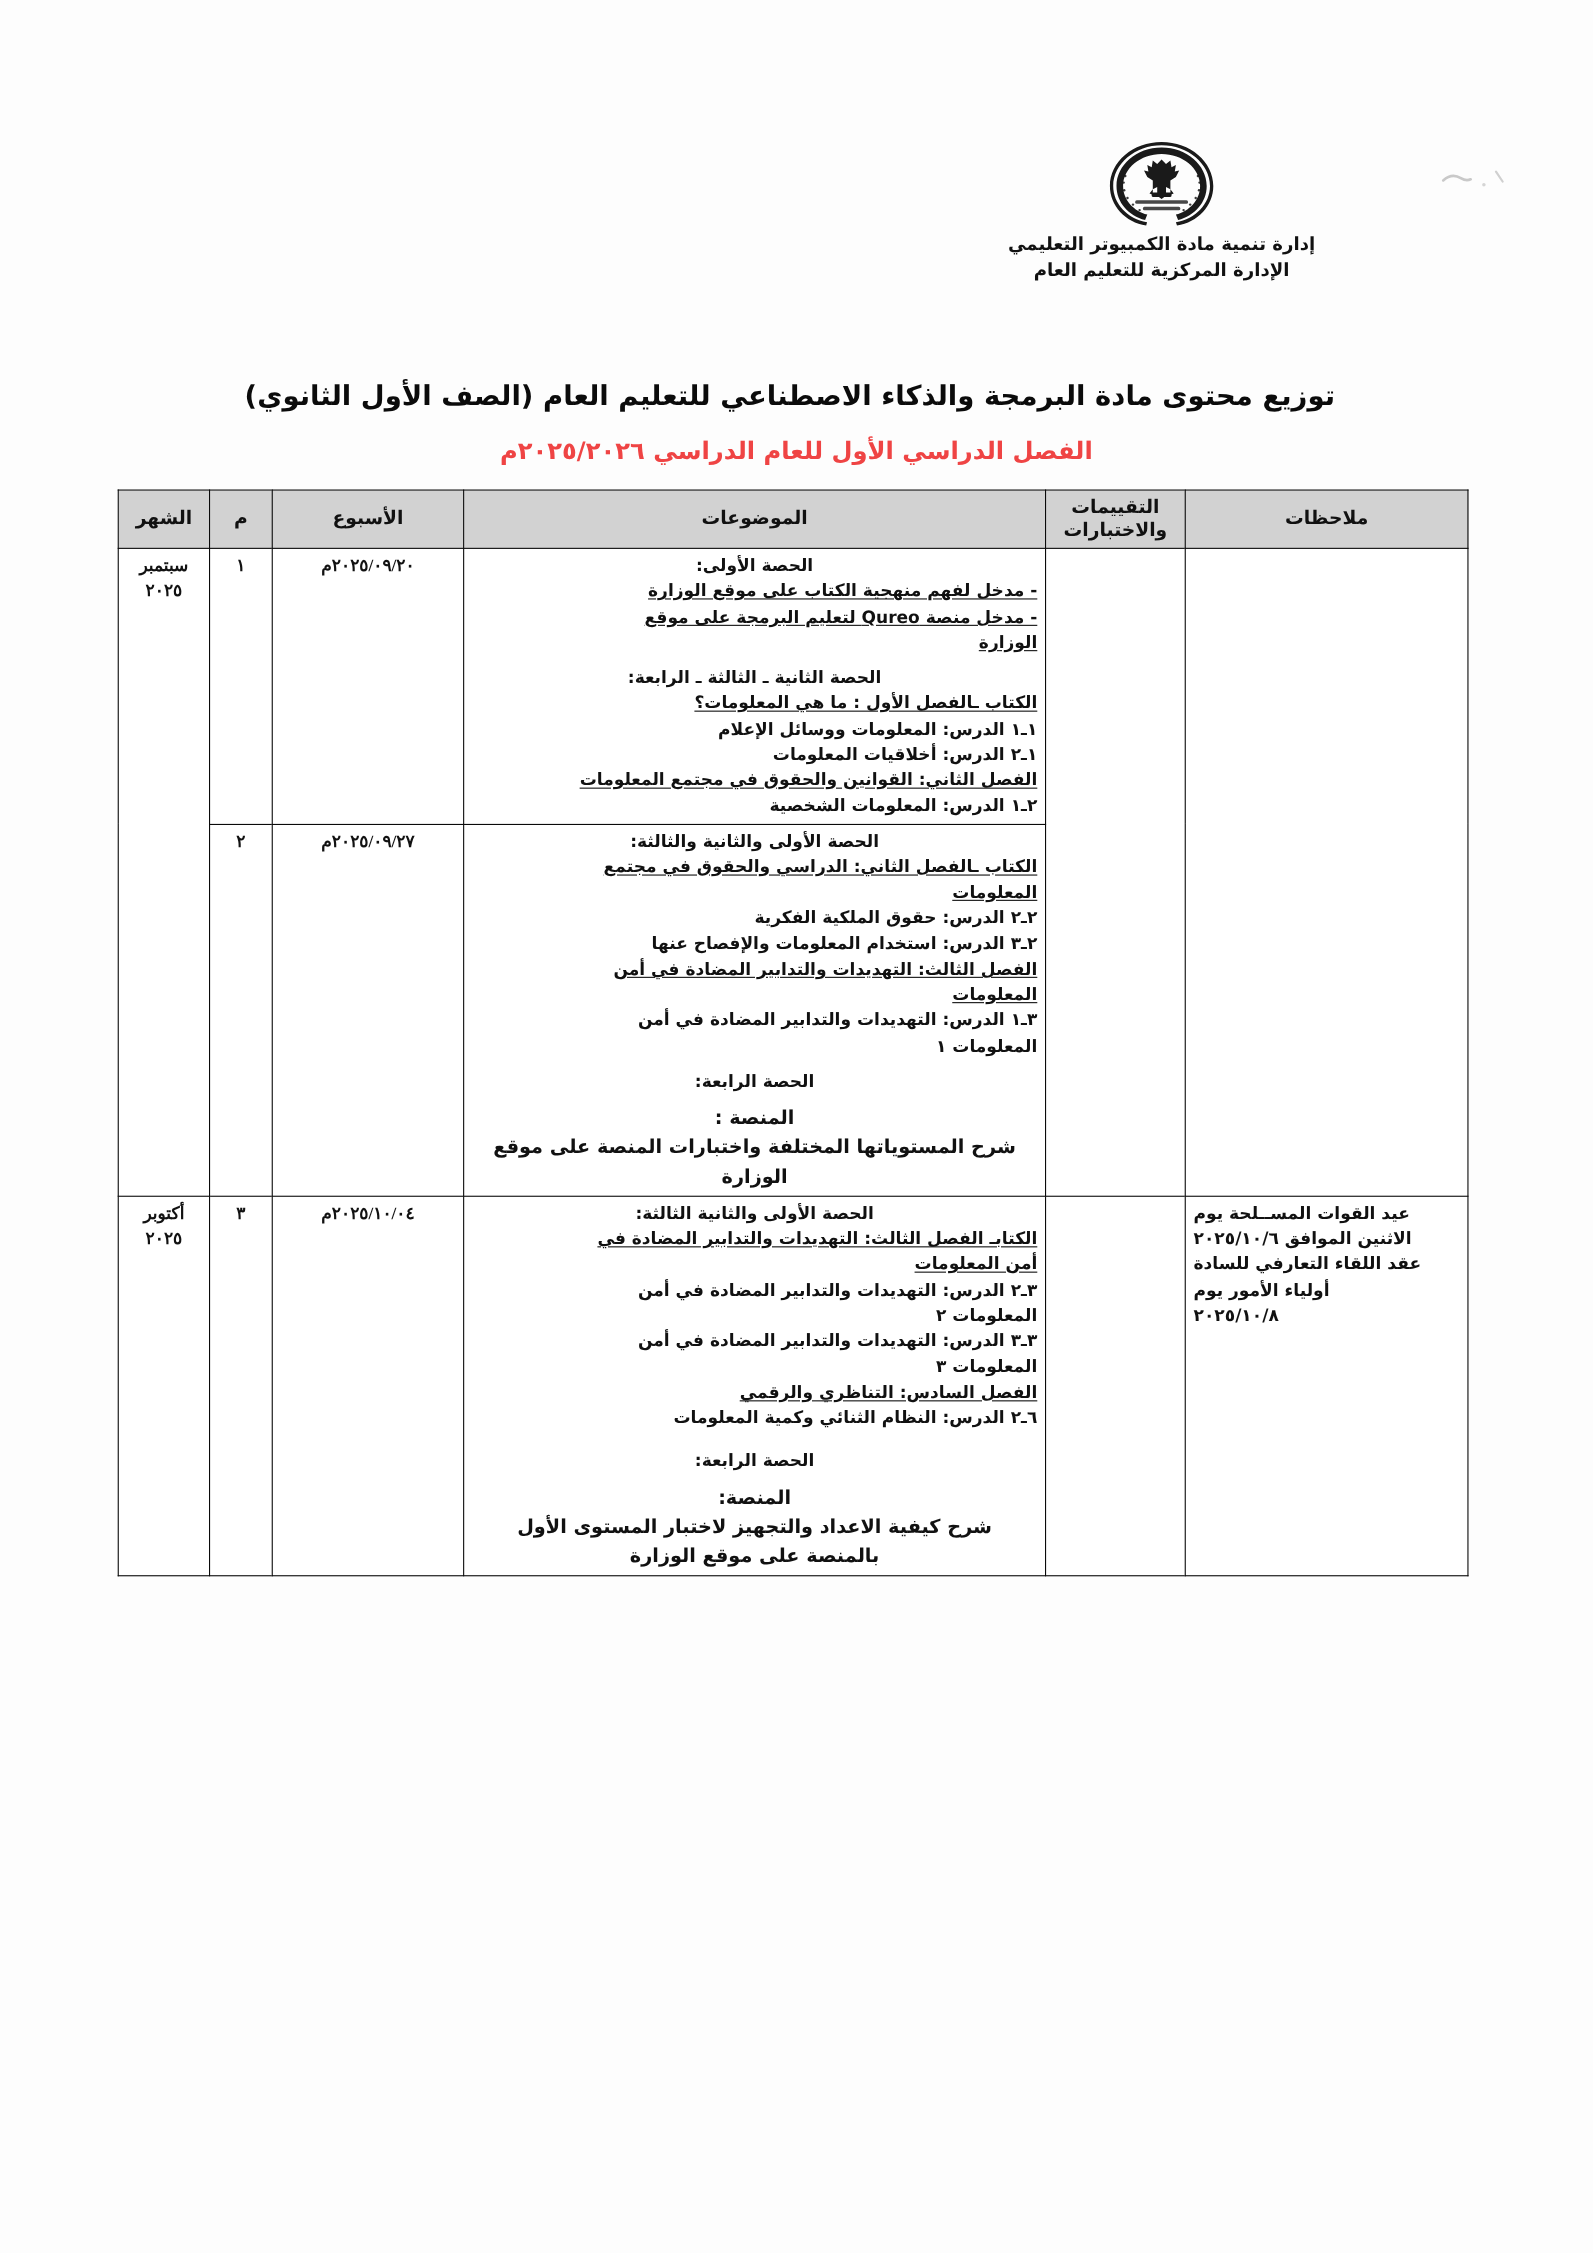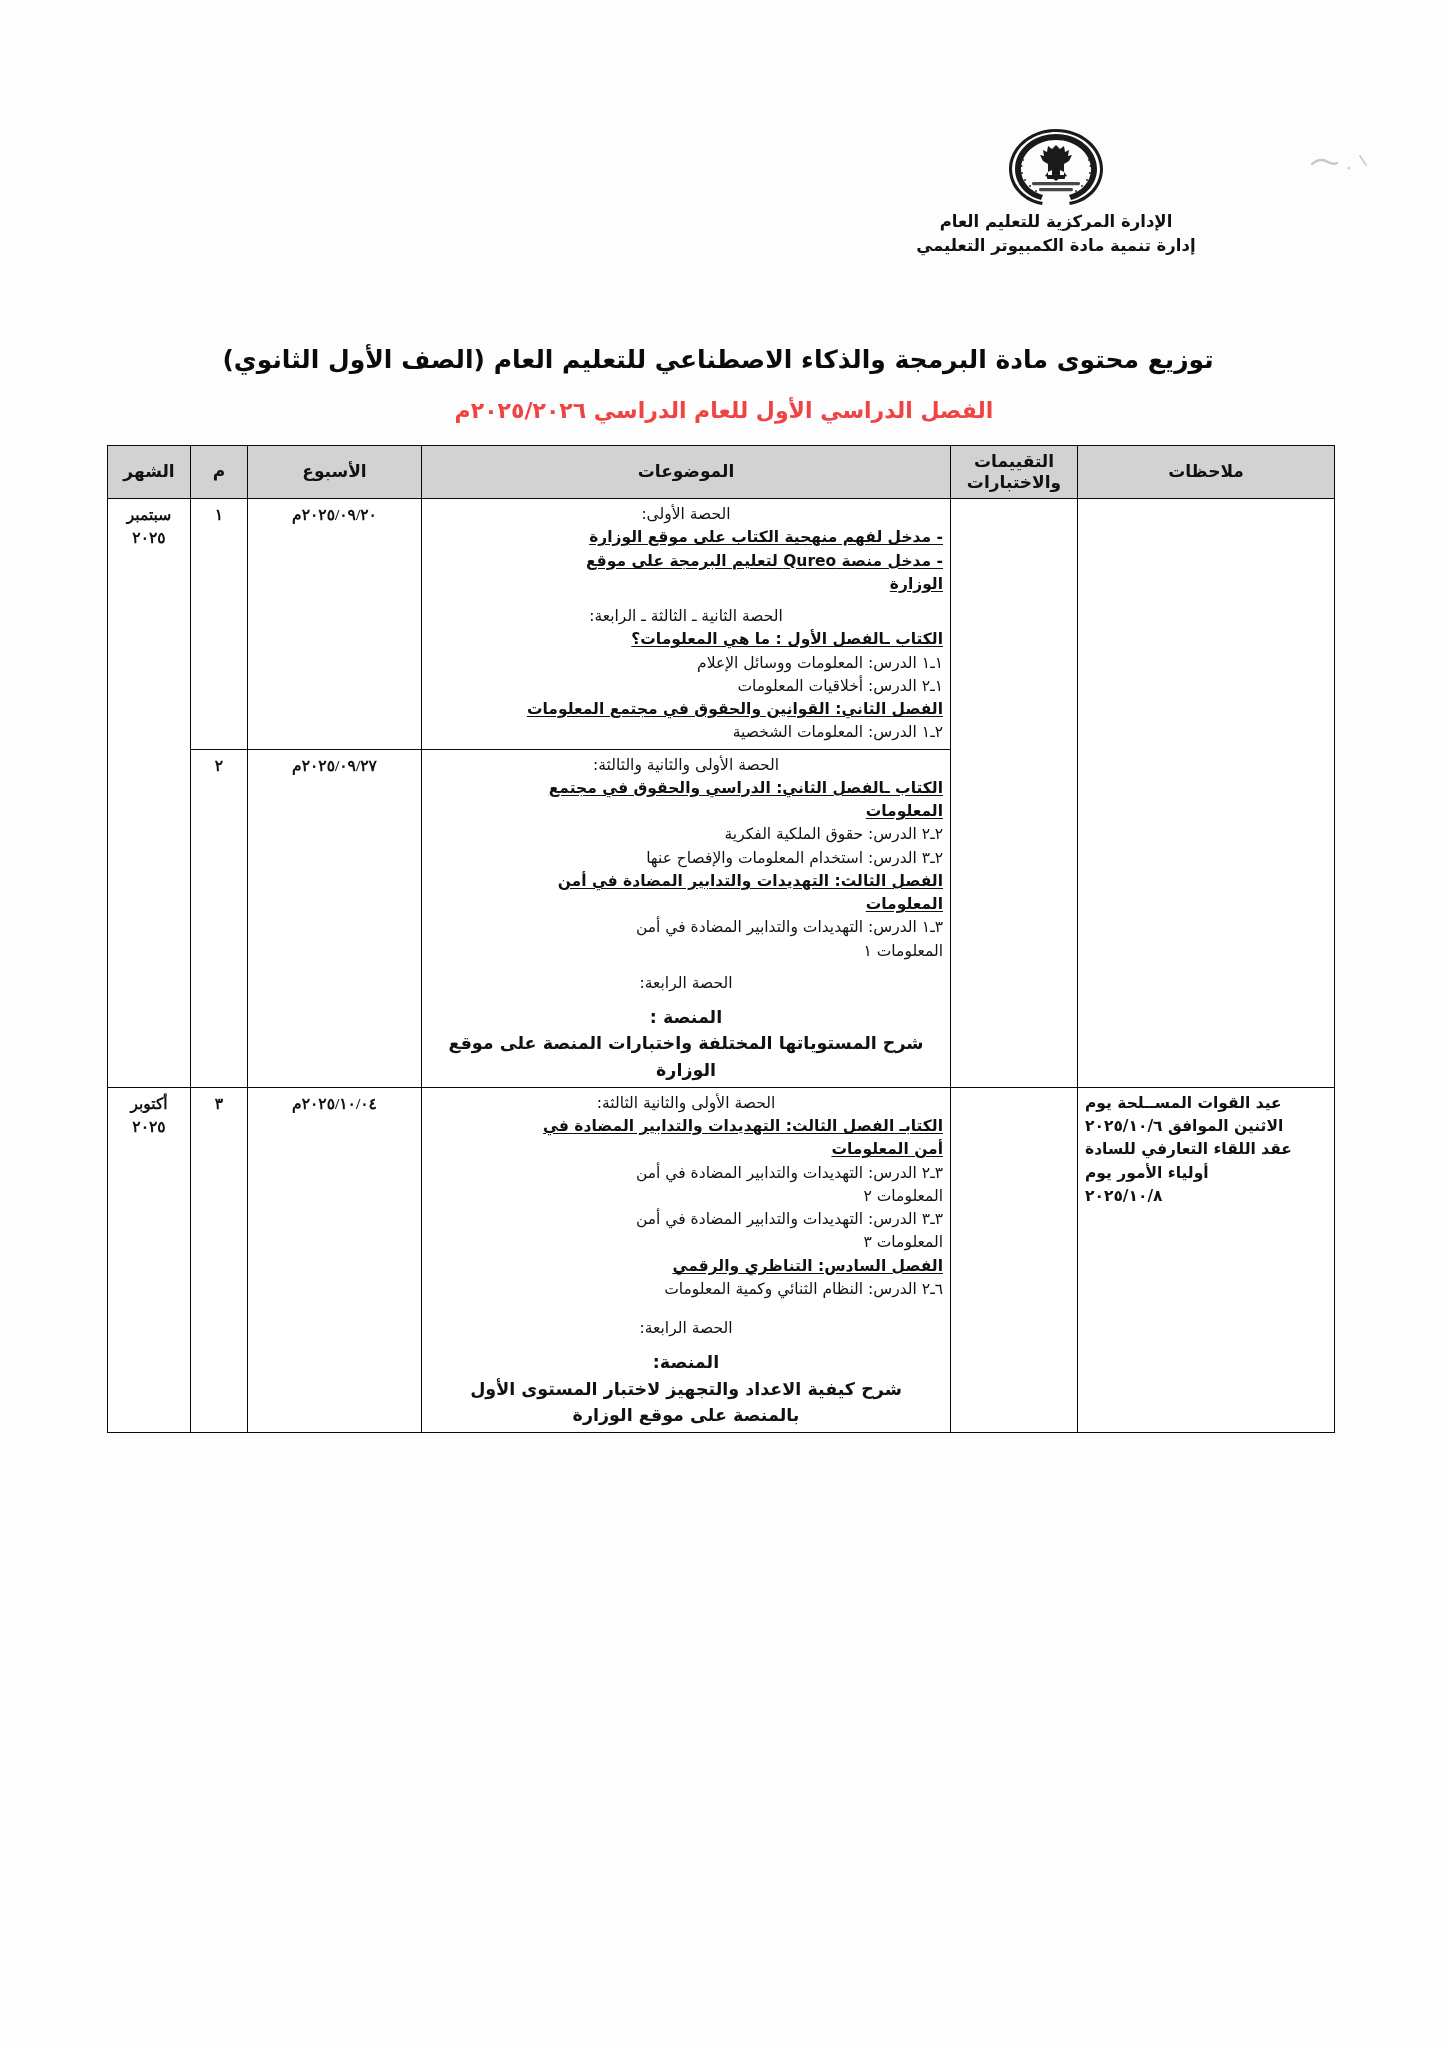--- a/index.html
+++ b/index.html
@@ -135,21 +135,21 @@
 
   
   .ln{display:block;margin:0;padding:0;white-space:normal;}
   .ln.center{text-align:center;}
   .ln.right{text-align:right;}
   .ln.u{text-decoration:underline;text-underline-offset:2px;}
   .ln.b{font-weight:bold;}
   .ln.big{font-size:17.5px;}
   .ln.sp{margin-top:9px;}
   .ln.sp2{margin-top:16px;}
-  .thin{font-weight:normal;}
+  .thin{font-weight:bold;}
 </style>
 </head>
 <body>
 
 <div class="page">
 
   <div class="masthead">
     <div class="seal">
       <svg viewBox="0 0 108 78" xmlns="http://www.w3.org/2000/svg" aria-hidden="true">
         <g fill="#1a1a1a">
@@ -174,22 +174,22 @@
 
           <path d="M54 17 L50 21 L46 18 L45 24 L41 22 L42 28 L38 27 L41 33 L46 36 L46 44 L43 48 L46 49 L46 44 L50 42 L50 50 L54 53 L58 50 L58 42 L62 44 L62 49 L65 48 L62 44 L62 36 L67 33 L70 27 L66 28 L67 22 L63 24 L62 18 L58 21 Z"></path>
 
           <rect x="45" y="47" width="18" height="4" rx="1"></rect>
 
           <rect x="30" y="54" width="48" height="3.2" rx="1.4" opacity="0.8"></rect>
           <rect x="37" y="60" width="34" height="3.2" rx="1.4" opacity="0.8"></rect>
         </g>
       </svg>
     </div>
+    <div class="org-line">إدارة تنمية مادة الكمبيوتر التعليمي</div>
     <div class="org-line">الإدارة المركزية للتعليم العام</div>
-    <div class="org-line">إدارة تنمية مادة الكمبيوتر التعليمي</div>
   </div>
 
   <svg class="smudge" viewBox="0 0 78 26" xmlns="http://www.w3.org/2000/svg" aria-hidden="true">
     <path d="M4 14 q8 -7 16 -2 q5 3 9 1" stroke="#8b8b8b" stroke-width="2.4" fill="none" stroke-linecap="round"></path>
     <path d="M52 6 l6 9" stroke="#9a9a9a" stroke-width="2" fill="none" stroke-linecap="round"></path>
     <circle cx="41" cy="18" r="1.6" fill="#a5a5a5"></circle>
   </svg>
 
   <div class="doc-title">توزيع محتوى مادة البرمجة والذكاء الاصطناعي للتعليم العام (الصف الأول الثانوي)</div>
   <div class="doc-subtitle">الفصل الدراسي الأول للعام الدراسي ٢٠٢٥/٢٠٢٦م</div>

